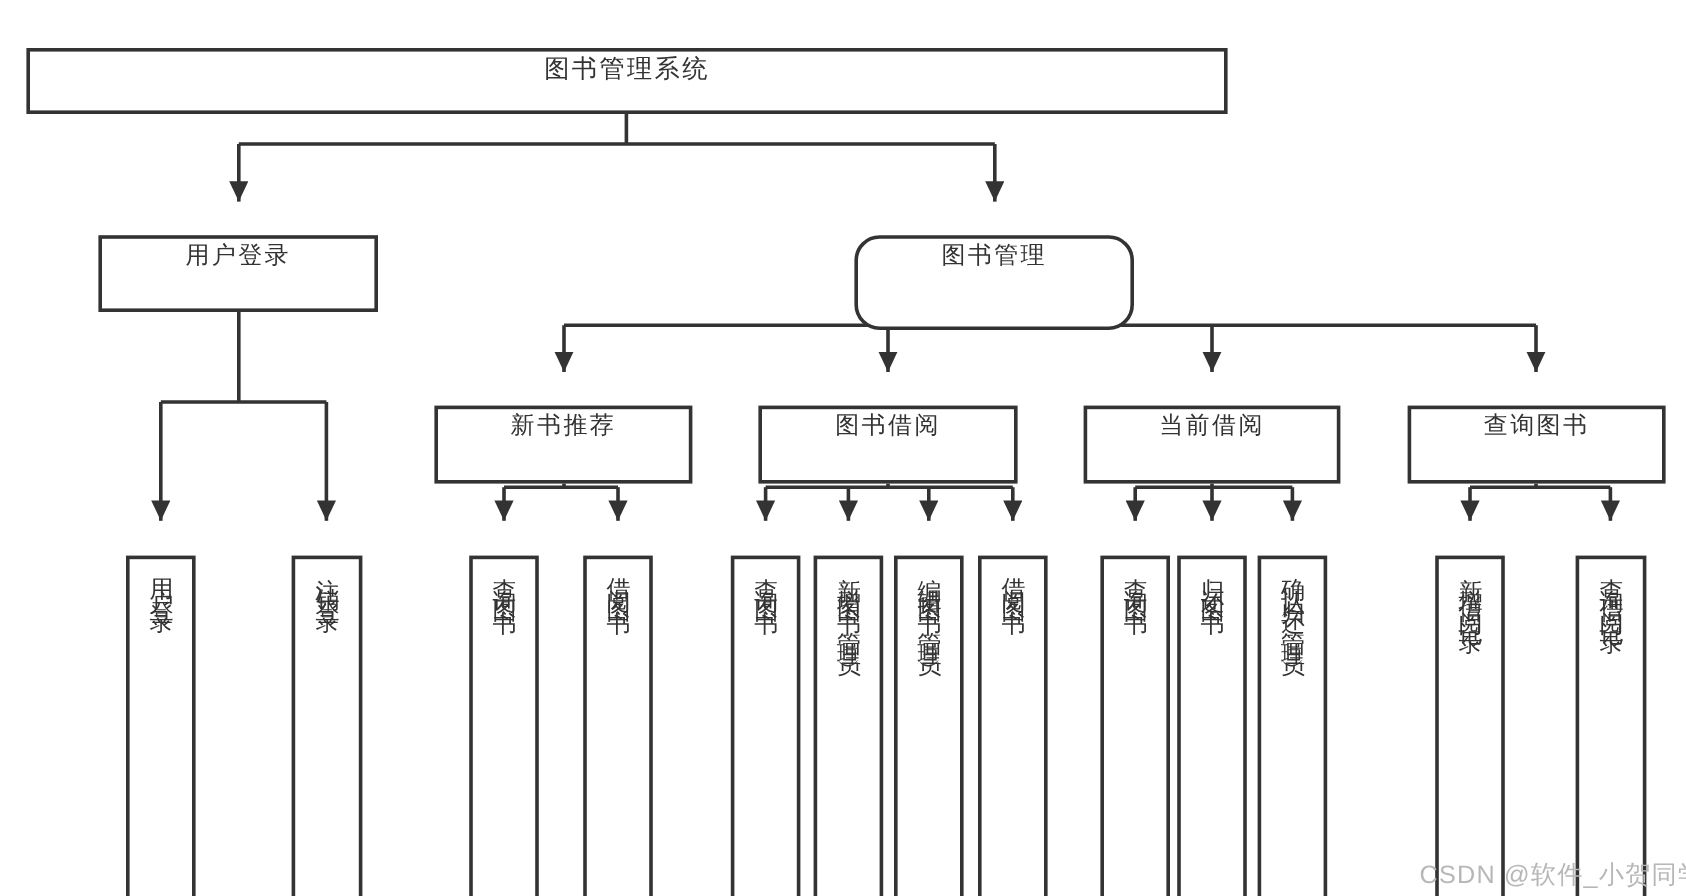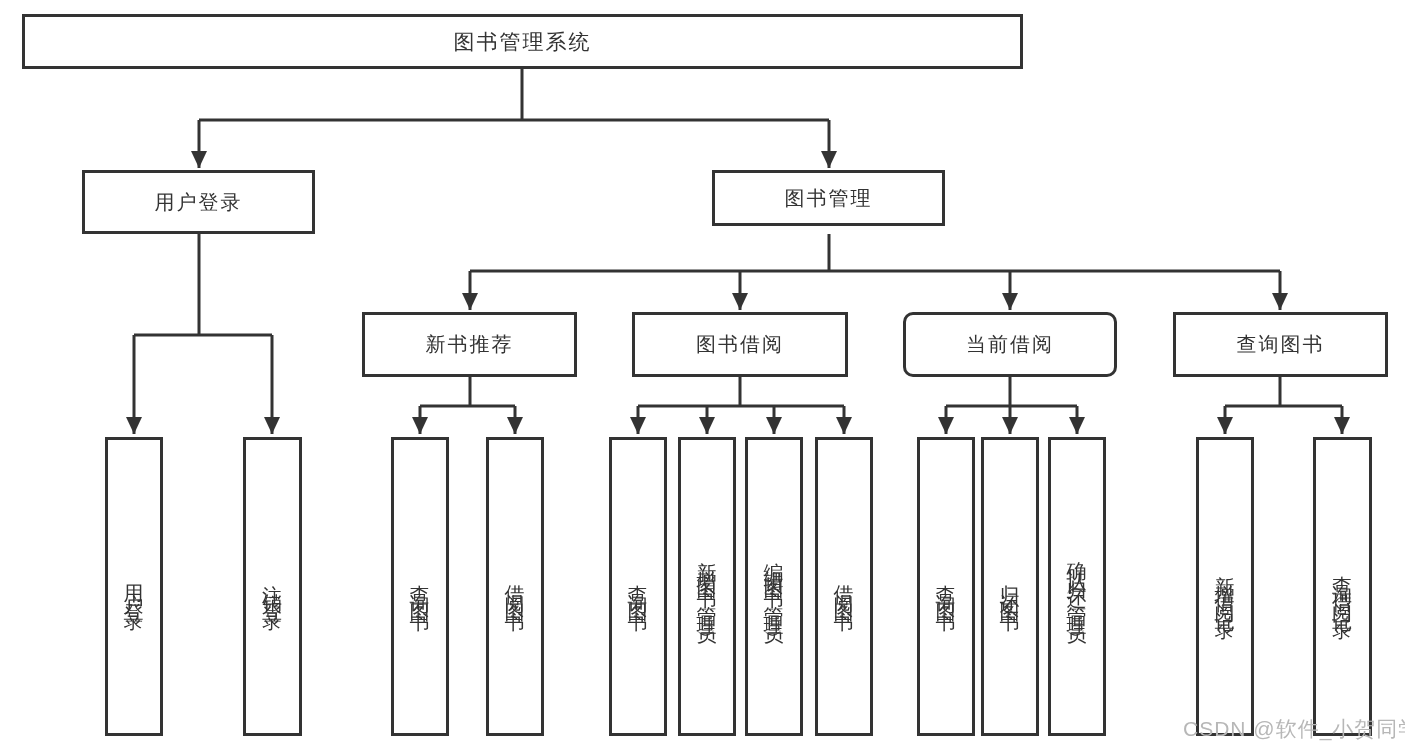--- a/index.html
+++ b/index.html
@@ -20,22 +20,23 @@
     left: 0; top: 0;
     width: 1405px;
     height: 747px;
   }
   .node {
     position: absolute;
     box-sizing: border-box;
     background: #ffffff;
     border: 3px solid #333333;
     display: flex;
-    align-items: center;
+    align-items: flex-start;
     justify-content: center;
+    margin-top: 26px;
   }
   .node .label {
     color: #333333;
     font-size: 20px;
     letter-spacing: 2px;
     white-space: nowrap;
   }
   .vnode .label {
     writing-mode: vertical-rl;
     text-orientation: mixed;
@@ -103,31 +104,31 @@
     </g>
   </svg>
 
   <div class="node root-node" style="left:22px; top:14px; width:1001px; height:55px;">
     <span class="label">图书管理系统</span>
   </div>
 
   <div class="node" style="left:82px; top:170px; width:233px; height:64px;">
     <span class="label">用户登录</span>
   </div>
-  <div class="node" style="left:712px; top:170px; width:233px; height:56px;">
+  <div class="node" style="left:712px; top:170px; width:233px; height:79px;border-radius:21px;">
     <span class="label">图书管理</span>
   </div>
 
   <div class="node" style="left:632px; top:312px; width:216px; height:65px;">
     <span class="label">图书借阅</span>
   </div>
   <div class="node" style="left:362px; top:312px; width:215px; height:65px;">
     <span class="label">新书推荐</span>
   </div>
-  <div class="node" style="left:903px; top:312px; width:214px; height:65px;border-radius:10px;">
+  <div class="node" style="left:903px; top:312px; width:214px; height:65px;">
     <span class="label">当前借阅</span>
   </div>
   <div class="node" style="left:1173px; top:312px; width:215px; height:65px;">
     <span class="label">查询图书</span>
   </div>
 
   <div class="node vnode" style="left:105px; top:437px; width:58px; height:299px;">
     <span class="label">用户登录</span>
   </div>
   <div class="node vnode" style="left:243px; top:437px; width:59px; height:299px;">

